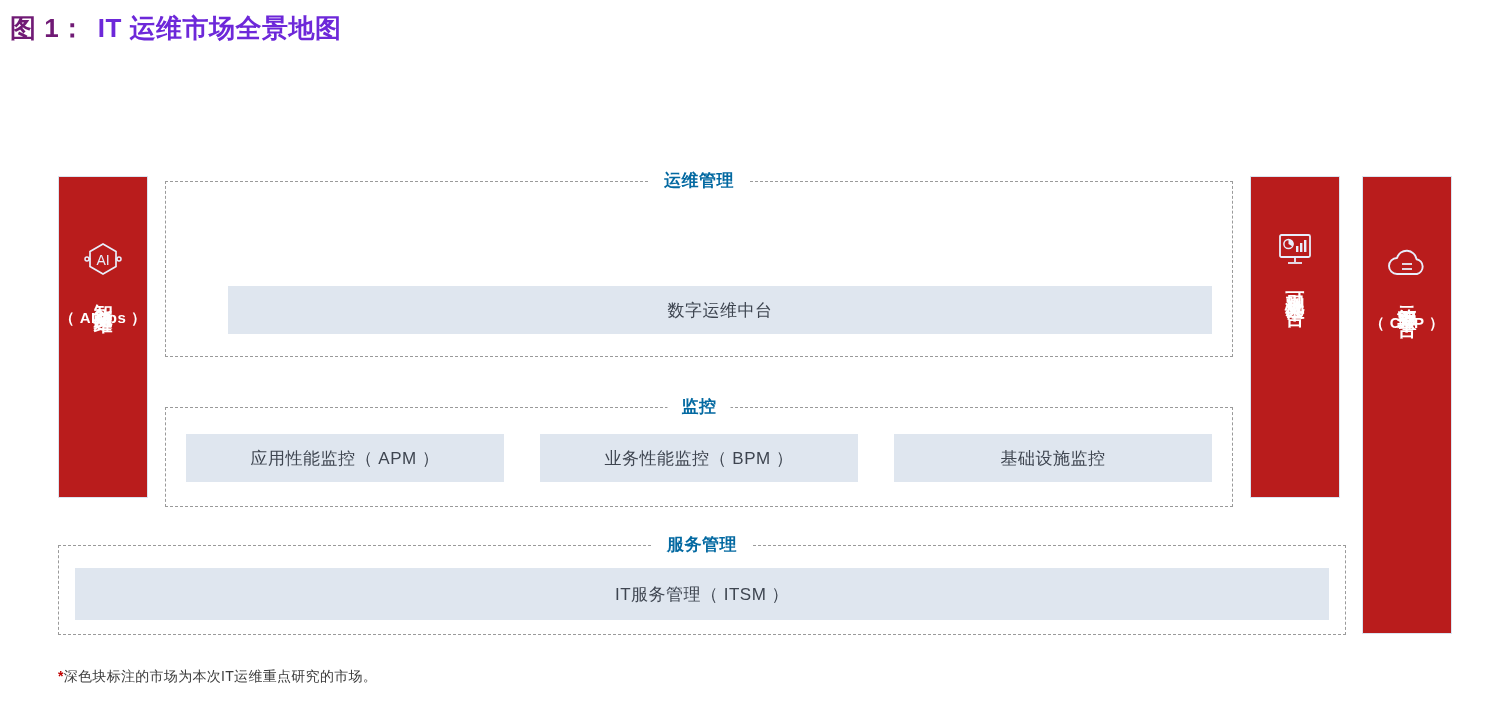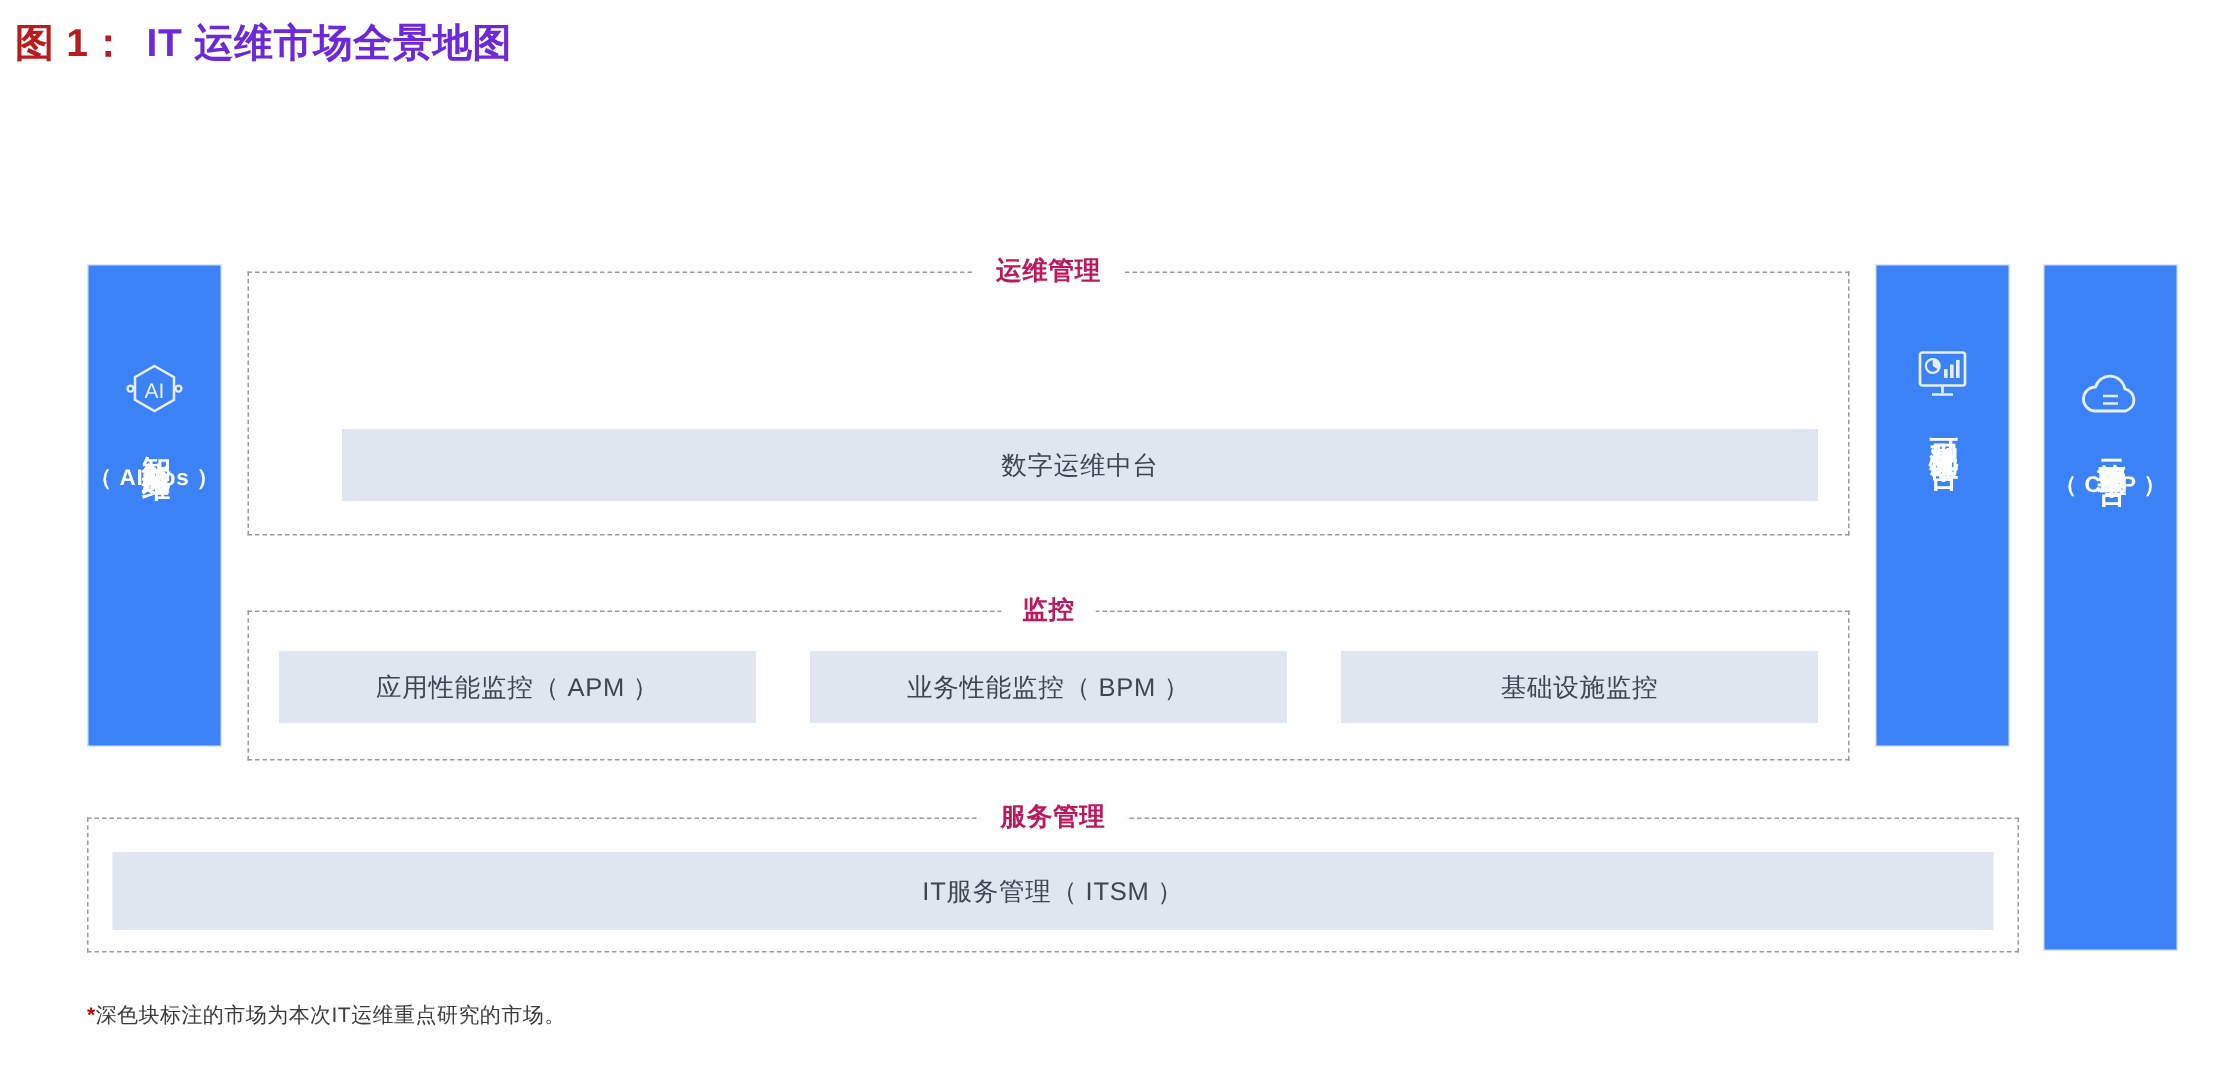--- a/index.html
+++ b/index.html
@@ -15,27 +15,27 @@
   
   .fig-title {
     position: absolute;
     left: 10px; top: 8px;
     font-size: 26px;
     font-weight: bold;
     letter-spacing: 0.5px;
     white-space: nowrap;
     line-height: 40px;
   }
-  .fig-title .fig-num { color: #b91c1c; }
+  .fig-title .fig-num { color: #701a75; }
   .fig-title .fig-text { color: #6d28d9; margin-left: 12px; }
 
   
   .pillar {
     position: absolute;
-    background: #3b82f6;
+    background: #b91c1c;
     border: 1px solid #dbe4f0;
     display: flex;
     flex-direction: column;
     align-items: center;
     color: #ffffff;
   }
   .pillar .p-icon { margin-top: 0; }
   .pillar .p-vtext {
     writing-mode: vertical-rl;
     text-orientation: upright;
@@ -77,21 +77,21 @@
   }
   .section-title {
     position: absolute;
     top: -13px;
     left: 50%;
     transform: translateX(-50%);
     background: #ffffff;
     padding: 0 14px;
     font-size: 17px;
     font-weight: bold;
-    color: #be185d;
+    color: #0369a1;
     white-space: nowrap;
     letter-spacing: 0.5px;
   }
 
   #box-ops   { left: 165px; top: 181px; width: 1068px; height: 176px; }
   #box-mon   { left: 165px; top: 407px; width: 1068px; height: 100px; }
   #box-svc   { left: 58px;  top: 545px; width: 1288px; height: 90px; }
 
   
   .cells-row {

